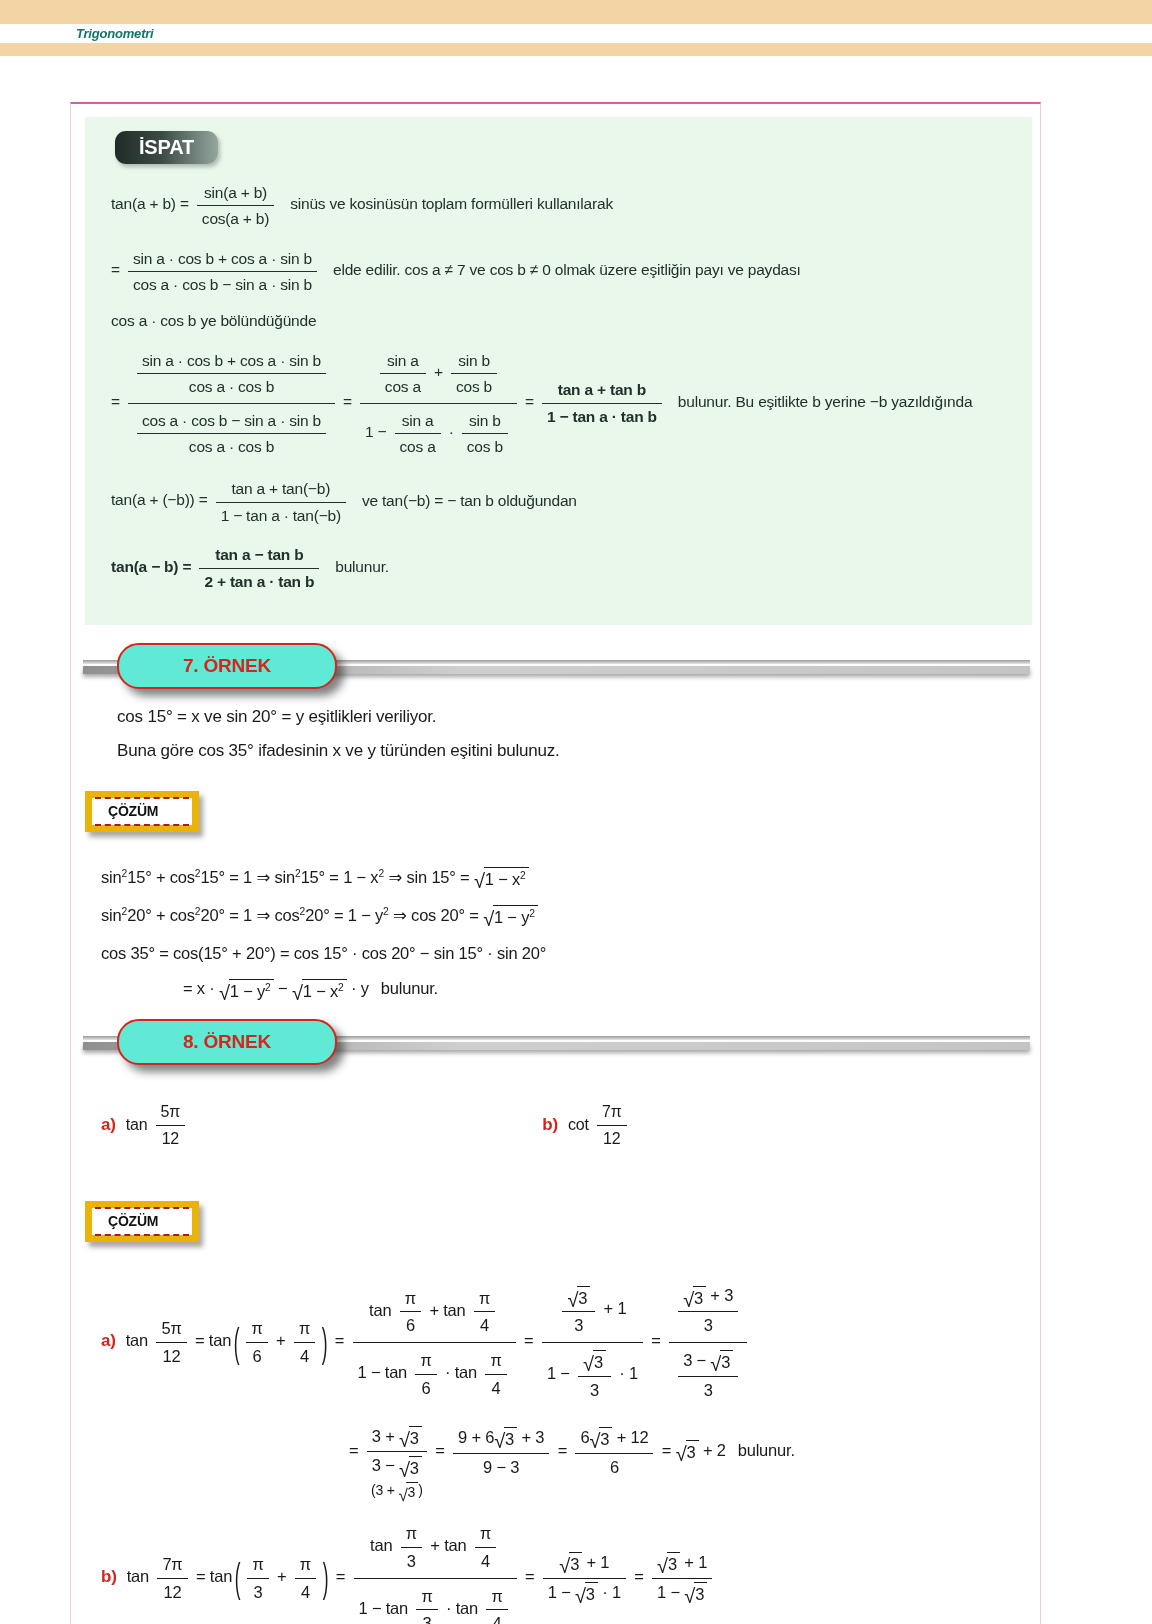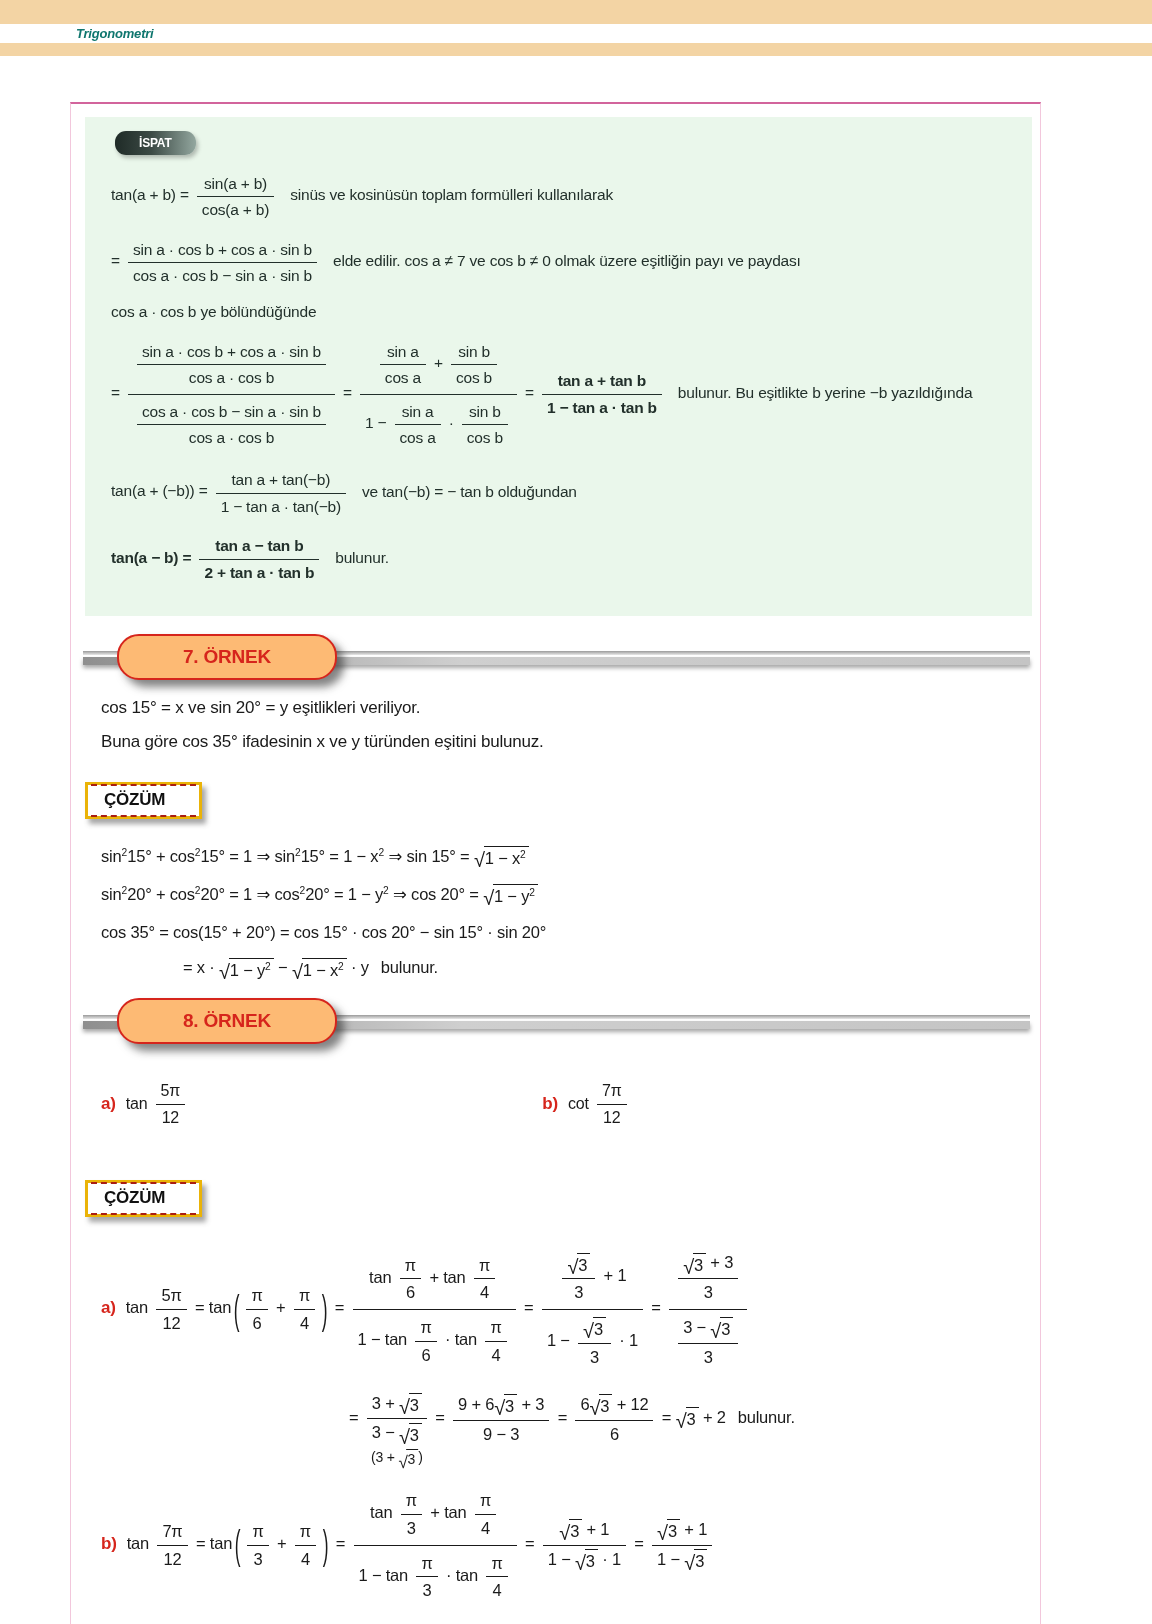--- a/index.html
+++ b/index.html
@@ -11,21 +11,21 @@
   .hdr-title{margin-left:76px;font-size:13px;font-style:italic;font-weight:bold;color:#0f766e;}
   .hdr-bar2{height:13px;background:#f3d4a4;}
 
   
   .content-box{margin:46px 111px 0 70px;border:1px solid #f2c7dc;border-top:2.5px solid #d2649c;
                background:#fff;padding-bottom:40px;position:relative;}
 
   
   .ispat-box{margin:13px 8px 0 14px;background:#eaf7eb;padding:8px 22px 18px 26px;font-size:15.5px;color:#22302b;}
   .ispat-tab{display:inline-flex;align-items:center;justify-content:center;margin:6px 0 2px 4px;
-             padding:5px 24px;border-radius:11px;color:#fff;font-weight:bold;font-size:12px;
+             padding:5px 24px;border-radius:11px;color:#fff;font-weight:bold;font-size:20px;
              background:linear-gradient(90deg,#1f2b27 0%,#3c4a45 45%,#93a79f 100%);
              box-shadow:2px 3px 4px rgba(0,0,0,.25);}
 
   
   .mline{margin:15px 0;line-height:1.25;}
   .ispat-box .mline{margin:13px 0;}
   .mfrac{display:inline-block;vertical-align:middle;text-align:center;margin:2px 4px;}
   .mnum{display:block;border-bottom:1.5px solid currentColor;padding:2px 5px 3px;}
   .mden{display:block;padding:3px 5px 1px;}
   .mbold{font-weight:bold;}
@@ -43,33 +43,33 @@
   .indent-lg{margin-left:248px;}
   .after-ann{margin-bottom:34px;}
 
   
   .ornek-row{position:relative;height:50px;margin:18px 10px 14px 12px;}
   .ornek-bar-thin{position:absolute;left:0;right:0;top:17px;height:4px;
                   background:linear-gradient(180deg,#9a9a9a,#e8e8e8);}
   .ornek-bar-thick{position:absolute;left:0;right:0;top:23px;height:8px;
                    background:linear-gradient(90deg,#8f8f8f,#cfcfcf 40%,#c4c4c4);
                    box-shadow:0 3px 4px rgba(0,0,0,.35);}
-  .ornek-pill{position:absolute;left:34px;top:0;width:216px;height:42px;background:#fdba74;
+  .ornek-pill{position:absolute;left:34px;top:0;width:216px;height:42px;background:#5eead4;
               border:2.5px solid #d6251c;border-radius:22px;display:flex;align-items:center;justify-content:center;
               color:#d6251c;font-weight:bold;font-size:19px;box-shadow:7px 7px 9px rgba(30,30,30,.55);}
 
   
-  .cozum{position:relative;display:inline-block;margin:16px 0 12px 14px;background:#fff;
-         border:3px solid #eab308;padding:5px 34px 6px 16px;font-weight:bold;font-size:17px;color:#111;
+  .cozum{position:relative;display:inline-block;margin:16px 0 20px 14px;background:#fff;
+         border:7px solid #eab308;padding:5px 34px 6px 16px;font-weight:bold;font-size:14px;color:#111;
          box-shadow:4px 5px 5px rgba(60,60,60,.45);}
   .cozum::before,.cozum::after{content:"";position:absolute;left:3px;right:3px;height:0;border-top:2px dashed #aa1d12;}
   .cozum::before{top:-1px;} .cozum::after{bottom:-1px;}
 
   
-  .btext{font-size:17px;margin:14px 0 14px 30px;}
+  .btext{font-size:17px;margin:14px 0 14px 46px;}
   .sol-area{margin-left:30px;font-size:16.5px;}
   .rlabel{color:#d6251c;font-weight:bold;margin-right:10px;font-size:17px;}
   .items-row{display:flex;margin:6px 0 18px 30px;}
   .item-cell{width:47%;}
 </style>
 </head>
 <body>
 
 <header>
   <div class="hdr-bar"></div>

